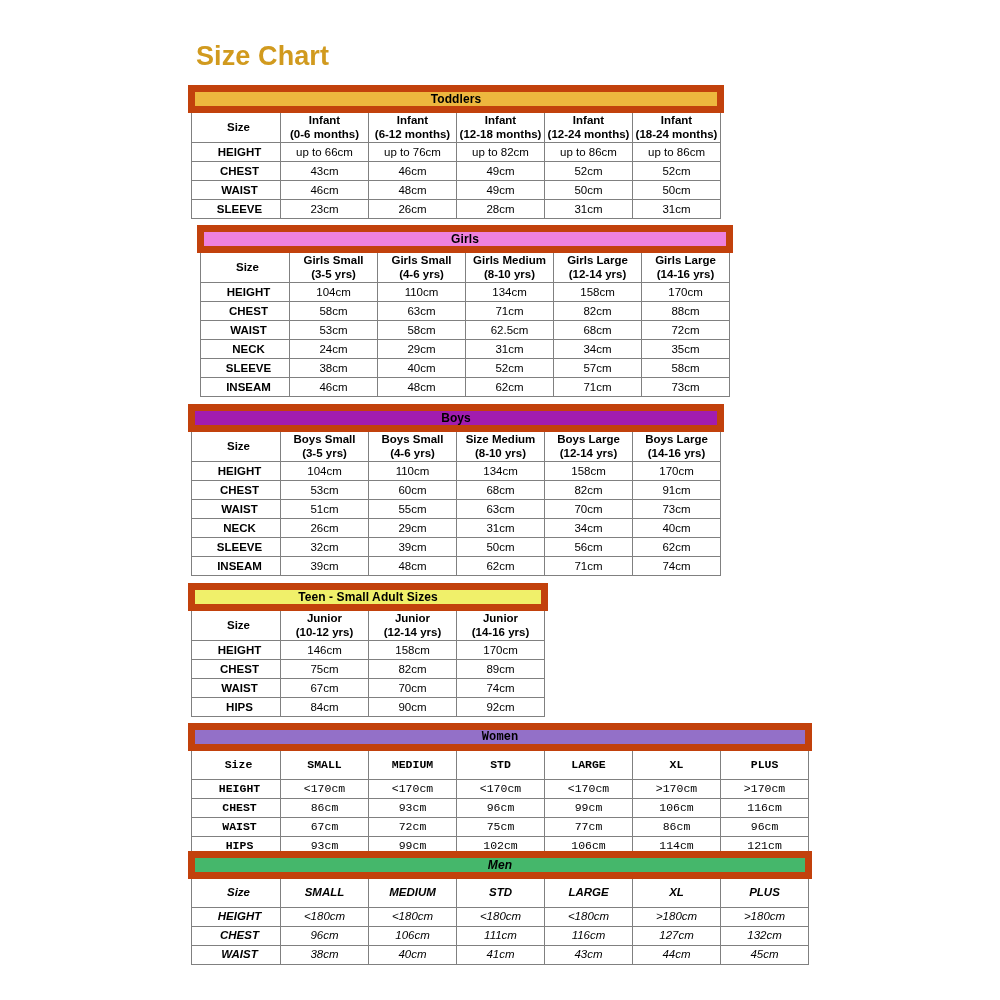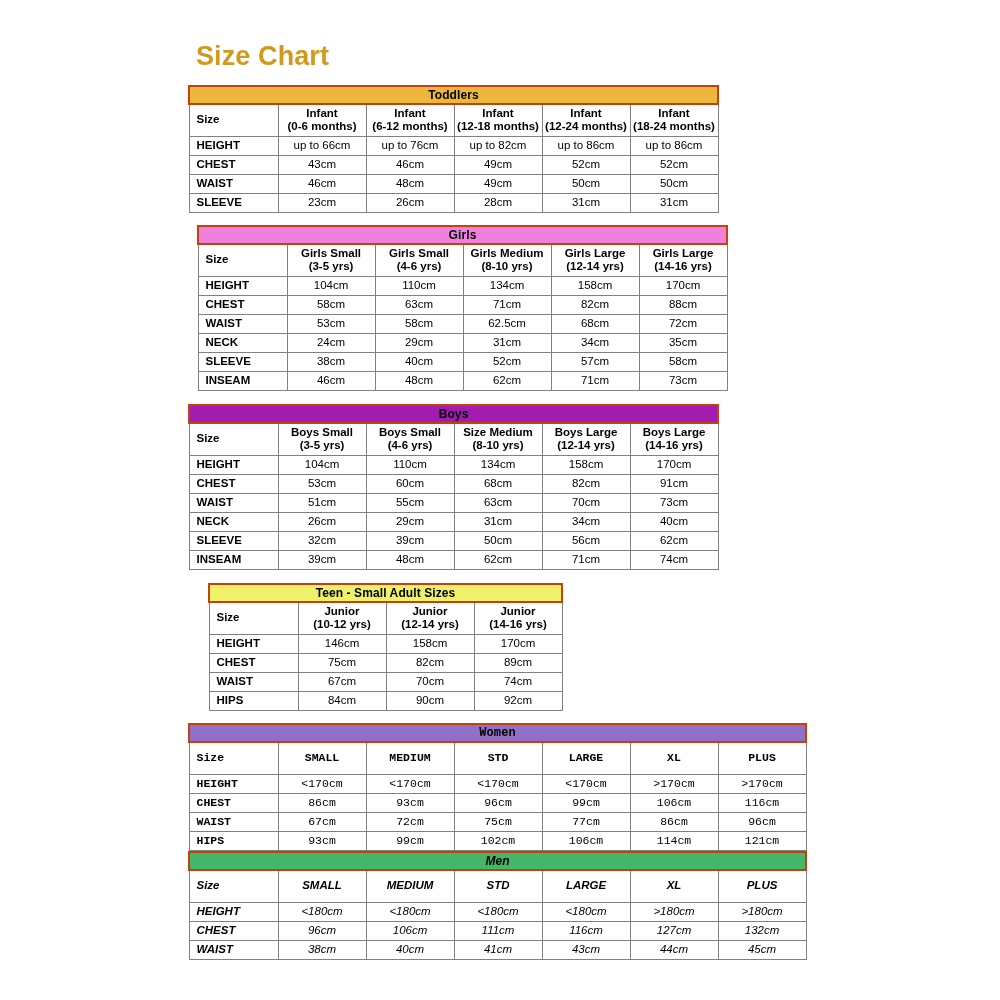--- a/index.html
+++ b/index.html
@@ -49,36 +49,36 @@
     line-height: 1.18;
     height: 19px;
     background: #ffffff;
   }
 
   
   .banner td {
     font-weight: bold;
     font-size: 12px;
     height: 18px;
-    border: 2px solid #c2410c;
+    border: 7px solid #c2410c;
     text-align: center;
     letter-spacing: 0.1px;
   }
 
   
   .subhead td {
     font-weight: bold;
     font-size: 11.5px;
     height: 32px;
     padding: 1px 2px;
   }
 
   .subhead td.rowlabel,
   tbody td.rowlabel {
-    text-align: left;
+    text-align: center;
     padding-left: 7px;
     font-weight: bold;
   }
 
   .subhead .col-line2 {
     display: block;
     font-weight: bold;
     white-space: nowrap;
   }
 
@@ -86,21 +86,21 @@
     height: 19.5px;
     font-size: 11.5px;
   }
 
   tbody td.rowlabel { font-weight: bold; }
 
   
   #table-toddlers { left: 188px; top: 85px;  width: 529px; }
   #table-girls    { left: 188px; top: 225px; width: 529px; margin-left: 9px; }
   #table-boys     { left: 188px; top: 404px; width: 529px; }
-  #table-teen     { left: 188px; top: 583px; width: 353px; margin-left: 20px; }
+  #table-teen     { left: 188px; top: 583px; width: 353px; }
   #table-women    { left: 188px; top: 723px; width: 618px; font-family: Liberation Mono, monospace; }
   #table-men      { left: 188px; top: 851px; width: 618px; font-style: italic; }
 
   .c-label   { width: 89px; }
   .c-kid     { width: 88px; }
   .c-teen    { width: 88px; }
   .c-adult   { width: 88px; }
 </style>
 </head>
 <body>

